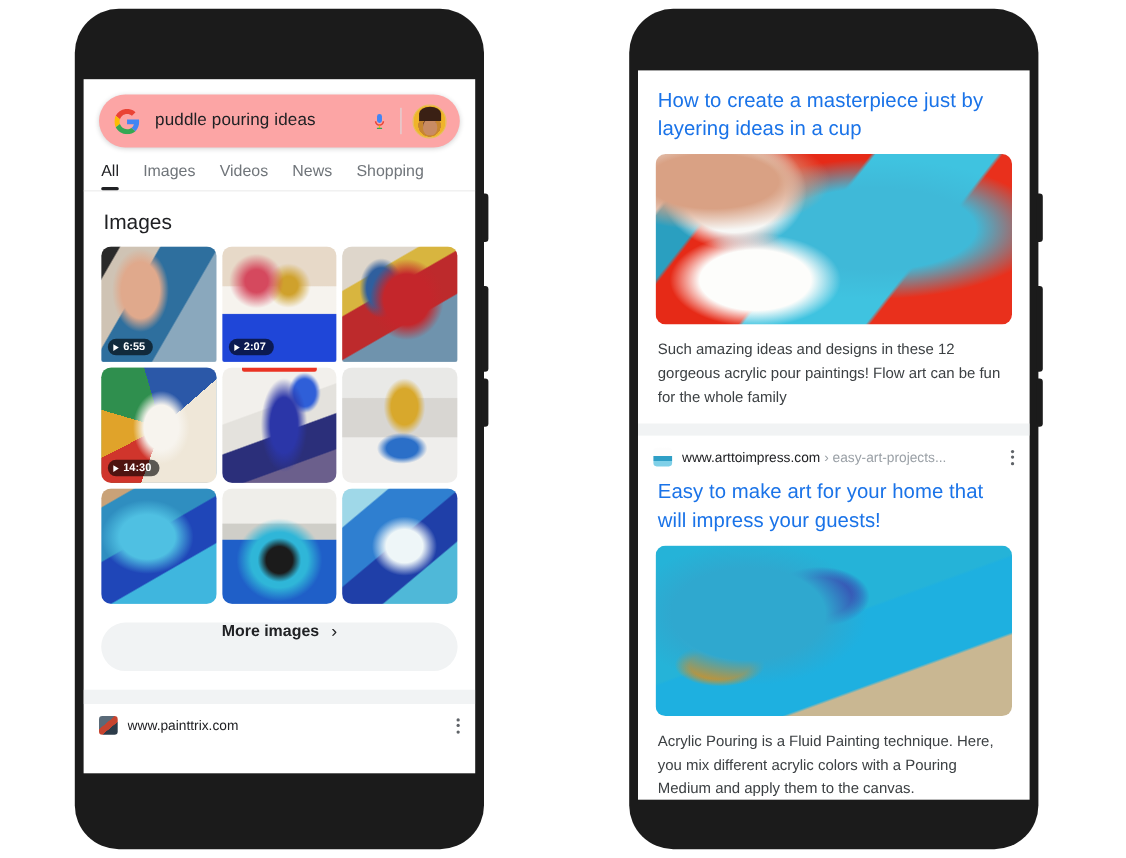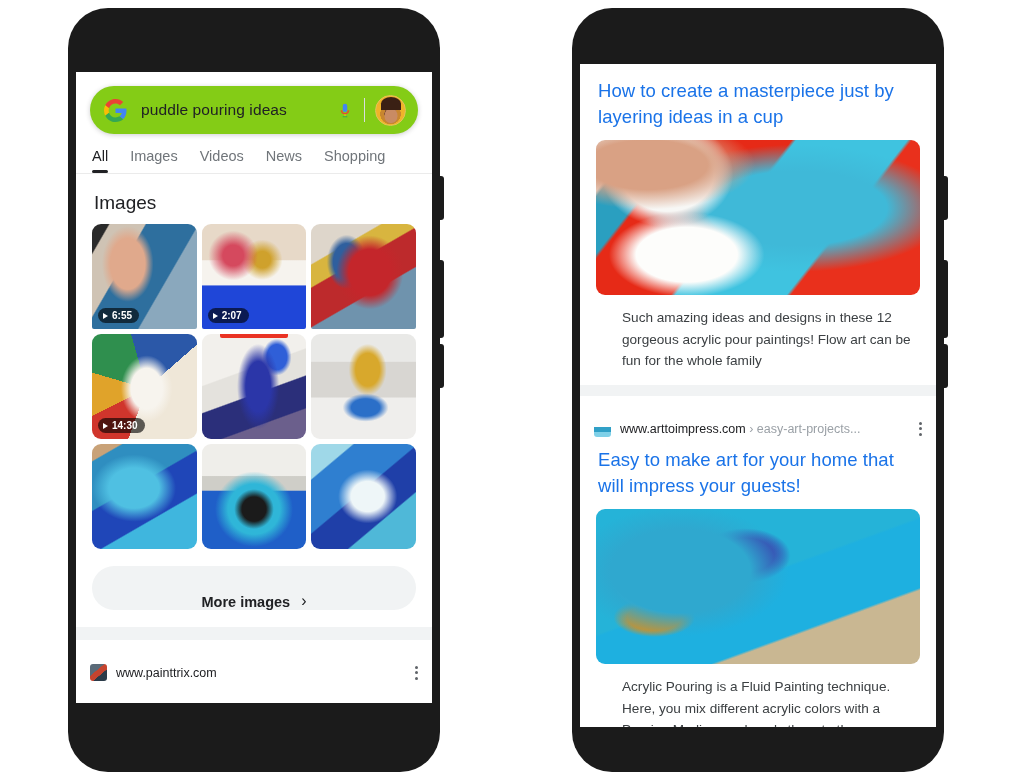--- a/index.html
+++ b/index.html
@@ -19,21 +19,21 @@
 
   #phone-left{left:68px;top:8px;width:372px;height:764px;}
   #phone-left .screen{left:8px;top:64px;width:356px;height:631px;}
   #phone-right{left:572px;top:8px;width:372px;height:764px;}
   #phone-right .screen{left:8px;top:56px;width:356px;height:663px;}
 
   
   .searchwrap{padding:14px 14px 0 14px;}
   .searchbar{
     display:flex;align-items:center;height:48px;
-    background:#84cc16;border-radius:26px;
+    background:#fca5a5;border-radius:26px;
     box-shadow:0 1px 5px rgba(32,33,36,.22);
     padding:0 12px 0 14px;
   }
   .glogo{width:23px;height:23px;flex:0 0 23px;position:relative;}
   .query{
     flex:1;margin-left:14px;font-size:15.5px;color:#202124;
     white-space:nowrap;overflow:hidden;letter-spacing:.1px;
   }
   .mic{width:18px;height:24px;flex:0 0 18px;position:relative;margin-right:10px;}
   .vdiv{width:1px;height:24px;background:#dadce0;margin-right:10px;}
@@ -69,43 +69,43 @@
   .dur{
     position:absolute;left:6px;bottom:6px;display:flex;align-items:center;gap:4px;
     background:rgba(0,0,0,.62);color:#fff;font-size:10px;
     padding:2px 7px 2px 5px;border-radius:9px;
   }
   .ptri{width:0;height:0;border-left:5px solid #fff;border-top:3.5px solid transparent;border-bottom:3.5px solid transparent;}
   .redbar{position:absolute;left:18%;right:18%;top:0;height:4px;background:#ea3323;border-radius:0 0 2px 2px;}
 
   .moreimg{
     margin:17px 16px 0 16px;height:44px;border-radius:23px;background:#f1f3f4;
-    display:flex;align-items:flex-end;justify-content:center;gap:11px;
+    display:flex;align-items:flex-start;justify-content:center;gap:11px;
     font-size:14.5px;color:#202124;font-weight:bold;
   }
   .chev{font-size:16px;font-weight:normal;}
   .gapbar{height:13px;background:#f1f3f4;margin-top:17px;}
 
   
-  .urlrow{display:flex;align-items:center;padding:24px 14px 0 14px;gap:9px;}
+  .urlrow{display:flex;align-items:center;padding:11px 14px 0 14px;gap:9px;}
   .fav{width:17px;height:17px;border-radius:3px;flex:0 0 17px;overflow:hidden;}
   .fav.a{background:linear-gradient(140deg,#5a6a78 0 38%,#c5442f 39% 62%,#2b3b49 63% 100%);}
   .fav.b{background:linear-gradient(180deg,#fdfdfd 0 42%,#2f9fc6 43% 72%,#7fd0e8 73% 100%);}
   .urltxt{font-size:12.5px;color:#202124;white-space:nowrap;overflow:hidden;}
   .urlpath{color:#9aa0a6;}
   .kebab{margin-left:auto;display:flex;flex-direction:column;gap:2.5px;}
   .kebab i{width:3px;height:3px;border-radius:50%;background:#5f6368;display:block;}
 
   
   .rtitle{
     font-size:18.5px;line-height:1.38;color:#1a73e8;padding:14px 18px 0 18px;
     letter-spacing:.05px;
   }
   .hero{margin:11px 16px 0 16px;height:155px;border-radius:9px;overflow:hidden;position:relative;}
-  .snip{font-size:13.6px;line-height:1.58;color:#3c4043;padding:12px 19px 14px 18px;margin-left:24px;}
+  .snip{font-size:13.6px;line-height:1.58;color:#3c4043;padding:12px 19px 14px 18px;}
   .divider{height:11px;background:#f1f3f4;}
 
   
   .art1{background:
       radial-gradient(ellipse 46% 40% at 16% 16%, #d9a184 0 40%, rgba(217,161,132,0) 72%),
       radial-gradient(ellipse 24% 40% at 22% 22%, #f7f7f5 0 60%, rgba(247,247,245,0) 85%),
       radial-gradient(ellipse 30% 34% at 28% 74%, #fdfdfb 0 52%, rgba(253,253,251,0) 80%),
       radial-gradient(ellipse 58% 50% at 62% 44%, #3fb9d8 0 48%, rgba(63,185,216,0) 82%),
       linear-gradient(128deg,#f0f0ee 0 9%,#2a9fc0 10% 20%,#e62a17 21% 44%,#3fc3e0 45% 70%,#e9301c 71% 100%);}
   .art2{background:

